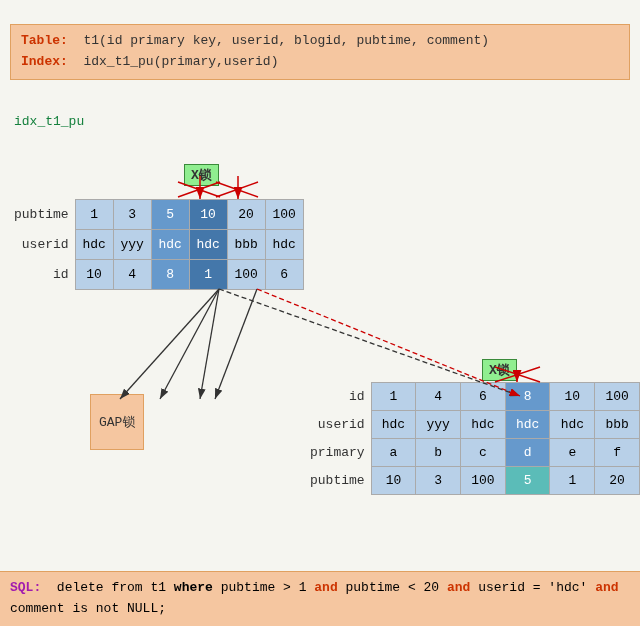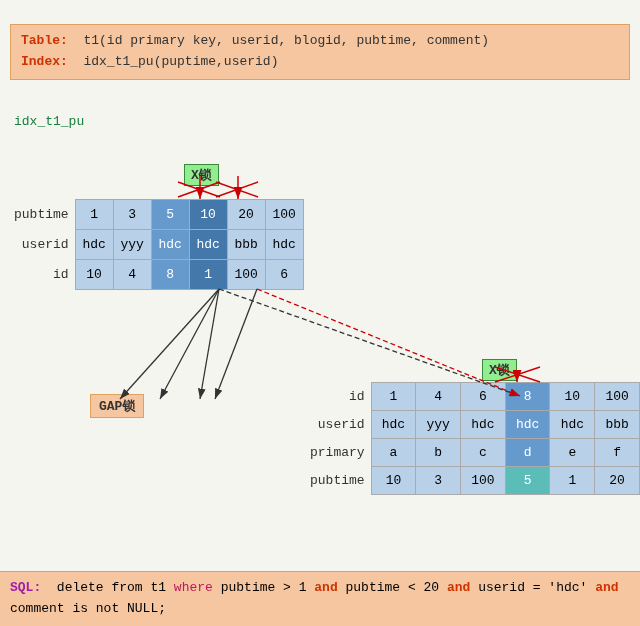--- a/index.html
+++ b/index.html
@@ -82,23 +82,23 @@
       color: #fff;
     }
 
     
     .gap-lock {
       position: absolute;
       top: 290px;
       left: 90px;
       background: #f5c6a0;
       border: 1px solid #e0a060;
-      padding: 2px 8px;
-      font-size: 13px;
-      font-weight: bold;
+      padding: 18px 8px;
+      font-size: 13px;
+      font-weight: normal;
       color: #333;
     }
 
     
     .pk-label {
       position: absolute;
       top: 290px;
       left: 192px;
       background: #f5c6a0;
       border: 1px solid #e0a060;
@@ -178,21 +178,21 @@
       pointer-events: none;
     }
   </style>
 </head>
 <body>
 
 <div class="top-info">
   <span class="kw">Table:</span>&nbsp;
   <span class="val">t1(id primary key, userid, blogid, pubtime, comment)</span><br>
   <span class="kw">Index:</span>&nbsp;
-  <span class="val">idx_t1_pu(puptime,userid)</span>
+  <span class="val">idx_t1_pu(primary,userid)</span>
 </div>
 
 <div class="main-area">
 
   <div class="idx-label">idx_t1_pu</div>
 
   <div class="x-lock-left">X锁</div>
 
   <table class="idx-table">
     <tbody>
@@ -304,14 +304,14 @@
     <line x1="517" y1="272" x2="517" y2="278" stroke="#cc0000" stroke-width="1.5" marker-end="url(#arrowhead-red2)"></line>
 
     <line x1="495" y1="263" x2="540" y2="278" stroke="#cc0000" stroke-width="1.5"></line>
     <line x1="540" y1="263" x2="495" y2="278" stroke="#cc0000" stroke-width="1.5"></line>
   </svg>
 
 </div>
 
 <div class="sql-bar">
   <span class="kw">SQL:</span>
-  <span>&nbsp;delete from t1 <span style="color:#be185d;font-weight:normal;">where</span> pubtime &gt; 1 <span style="color:#cc3300;font-weight:bold;">and</span> pubtime &lt; 20 <span style="color:#cc3300;font-weight:bold;">and</span> userid =  'hdc' <span style="color:#cc3300;font-weight:bold;">and</span> comment is not NULL;</span>
+  <span>&nbsp;delete from t1 <span style="color:#000000;font-weight:bold;">where</span> pubtime &gt; 1 <span style="color:#cc3300;font-weight:bold;">and</span> pubtime &lt; 20 <span style="color:#cc3300;font-weight:bold;">and</span> userid =  'hdc' <span style="color:#cc3300;font-weight:bold;">and</span> comment is not NULL;</span>
 </div>
 
 </body></html>

